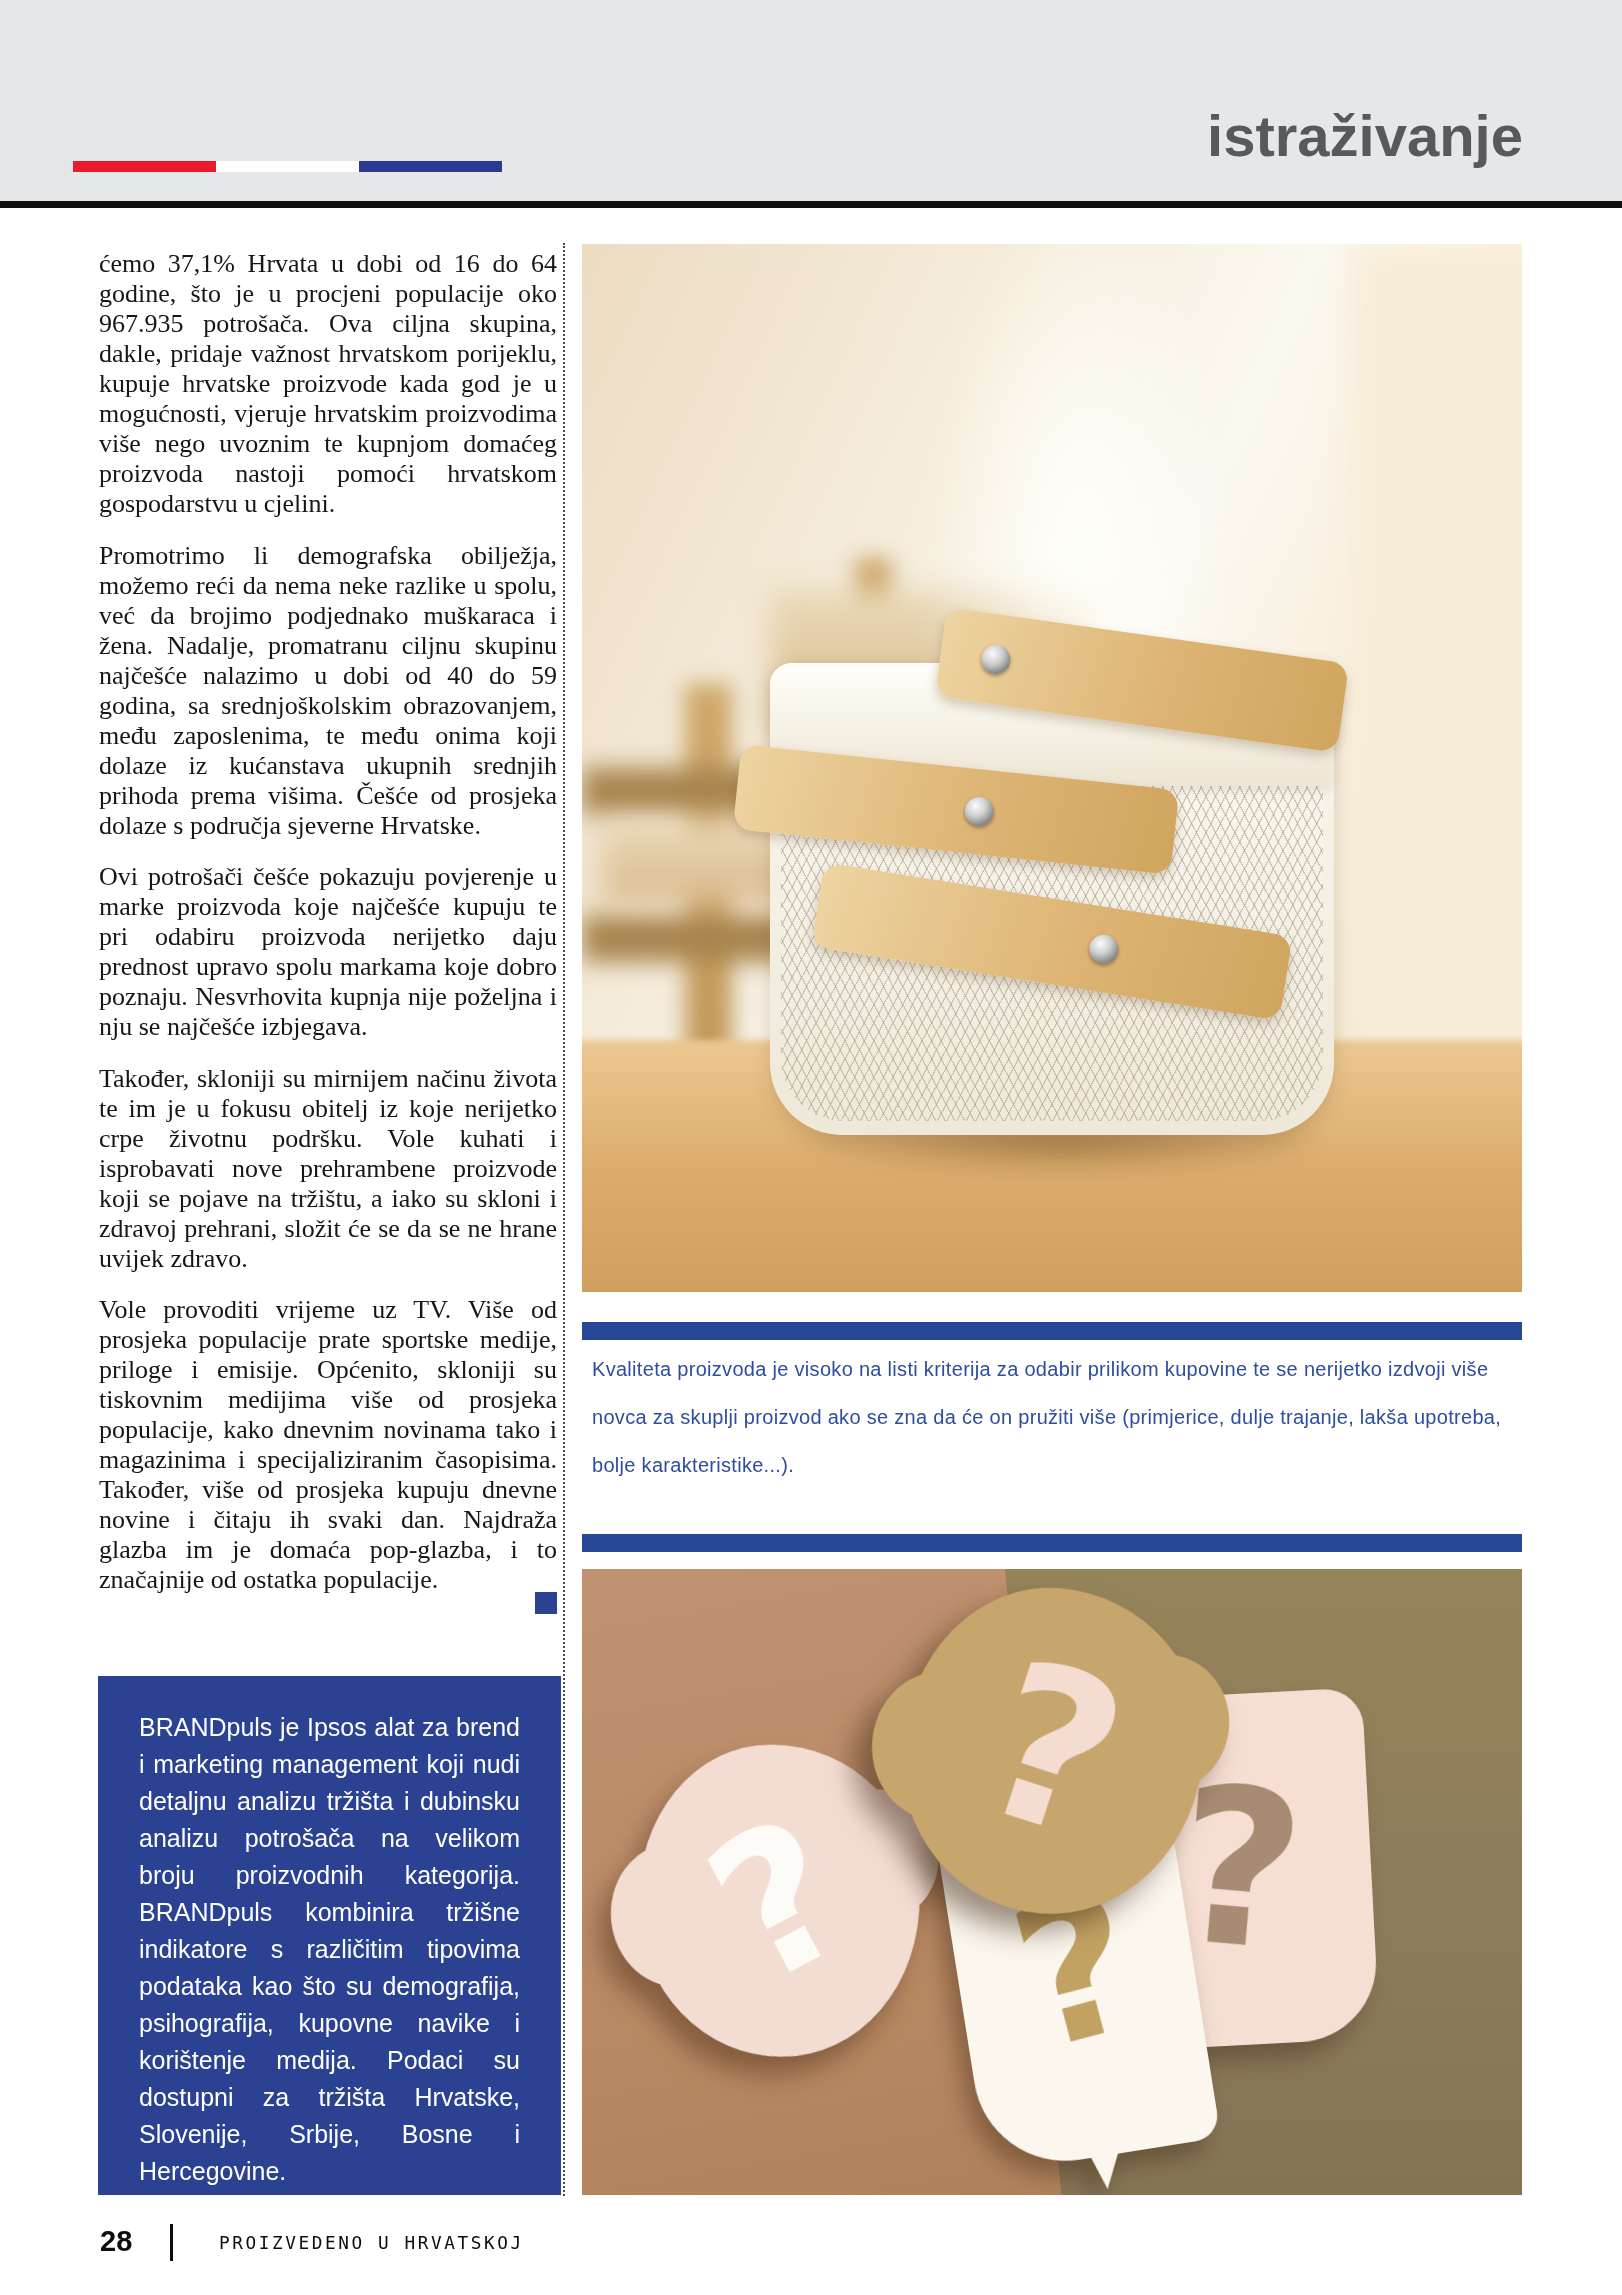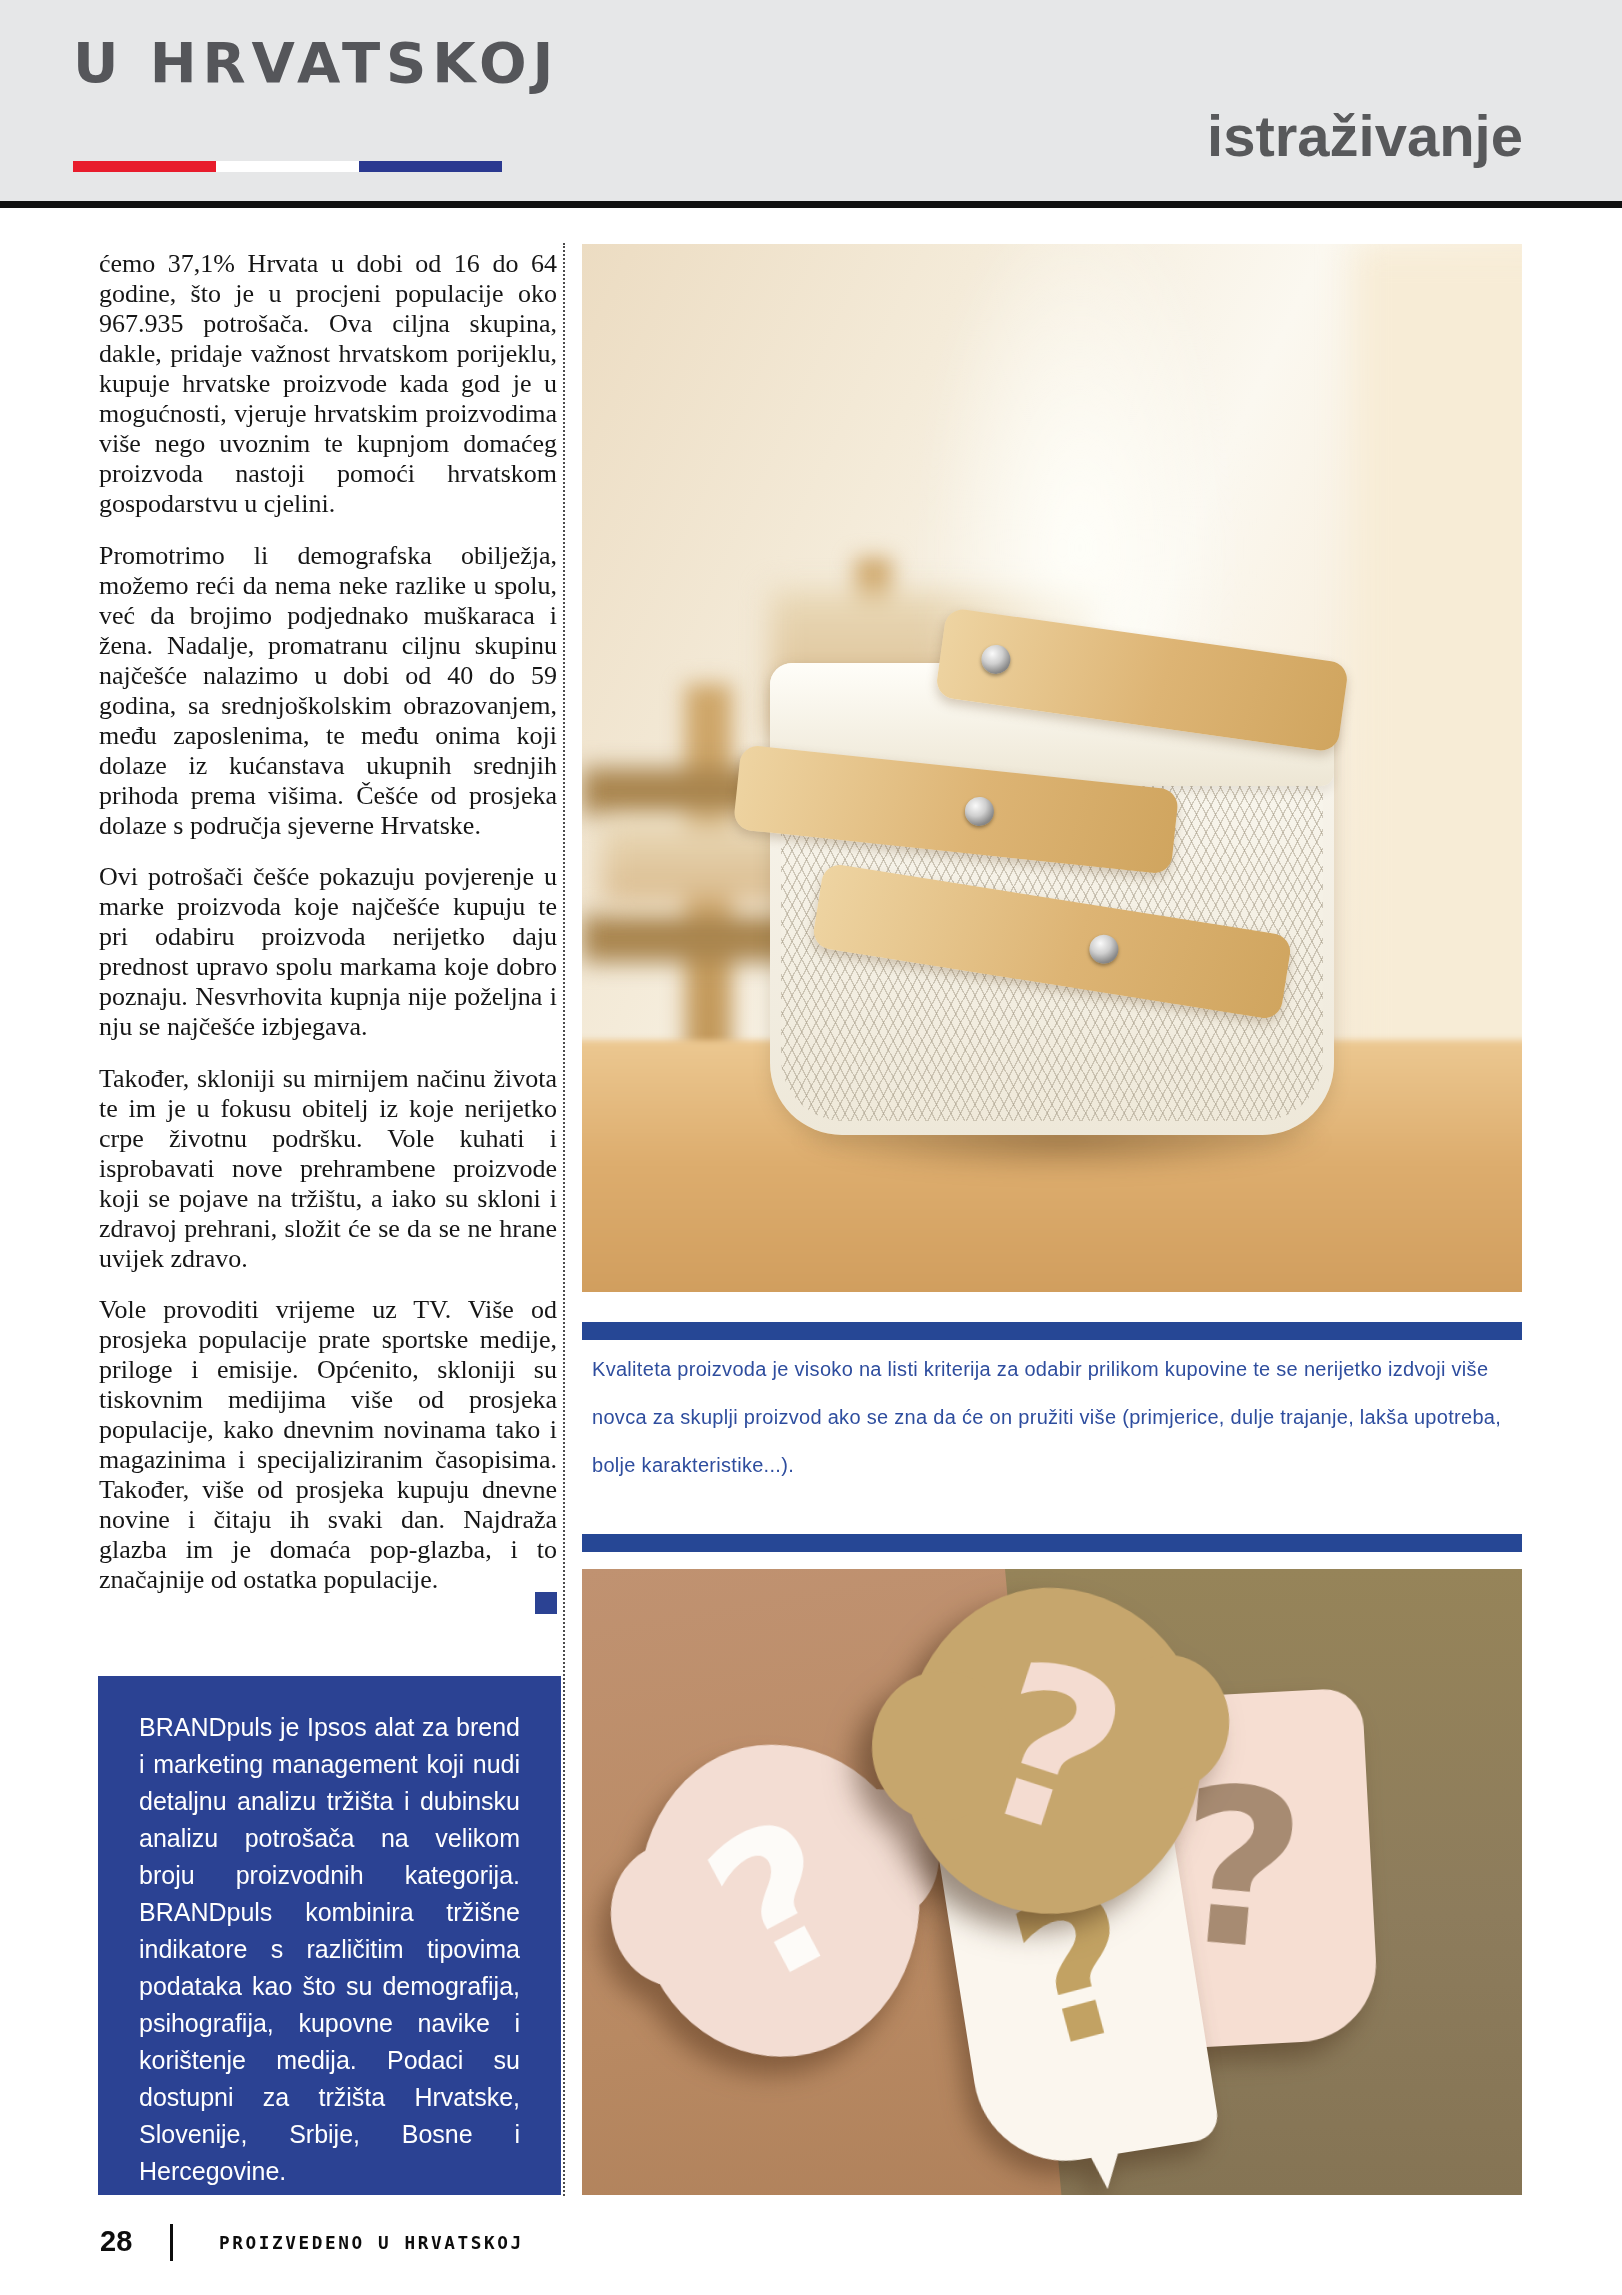--- a/index.html
+++ b/index.html
@@ -120,30 +120,29 @@
         background:var(--accent); padding:33px 41px; overflow:hidden;}
   .info-box p{color:#ffffff; font-family:"Liberation Sans", sans-serif;
         font-size:25px; line-height:37px; text-align:justify;}
 
   
   .page-footer{position:absolute; left:0; top:2220px; width:1623px; height:52px;}
   .pageno{position:absolute; left:100px; top:5.2px; font-family:"Liberation Sans", sans-serif;
         font-weight:bold; font-size:29px; color:#0d0d0d;}
   .foot-bar{position:absolute; left:170px; top:3.9px; width:3.3px; height:37px; background:#0d0d0d;}
   .foot-title{position:absolute; left:219px; top:13px; font-family:"DejaVu Sans Mono", monospace;
-        font-weight:bold; font-size:17.7px; letter-spacing:2.6px; color:#0d0d0d; white-space:nowrap;}
+        font-weight:normal; font-size:17.7px; letter-spacing:2.6px; color:#0d0d0d; white-space:nowrap;}
 </style>
 </head>
 <body>
 
 <div class="page">
 
   <header class="masthead">
     <div class="logo">
-      <div class="logo-line">U HRVATSKOJ</div>
     </div>
     <div class="flag">
       <span class="f-red"></span>
       <span class="f-white"></span>
       <span class="f-blue"></span>
     </div>
     <div class="section-label">istraživanje</div>
   </header>
   <div class="header-rule"></div>
 

